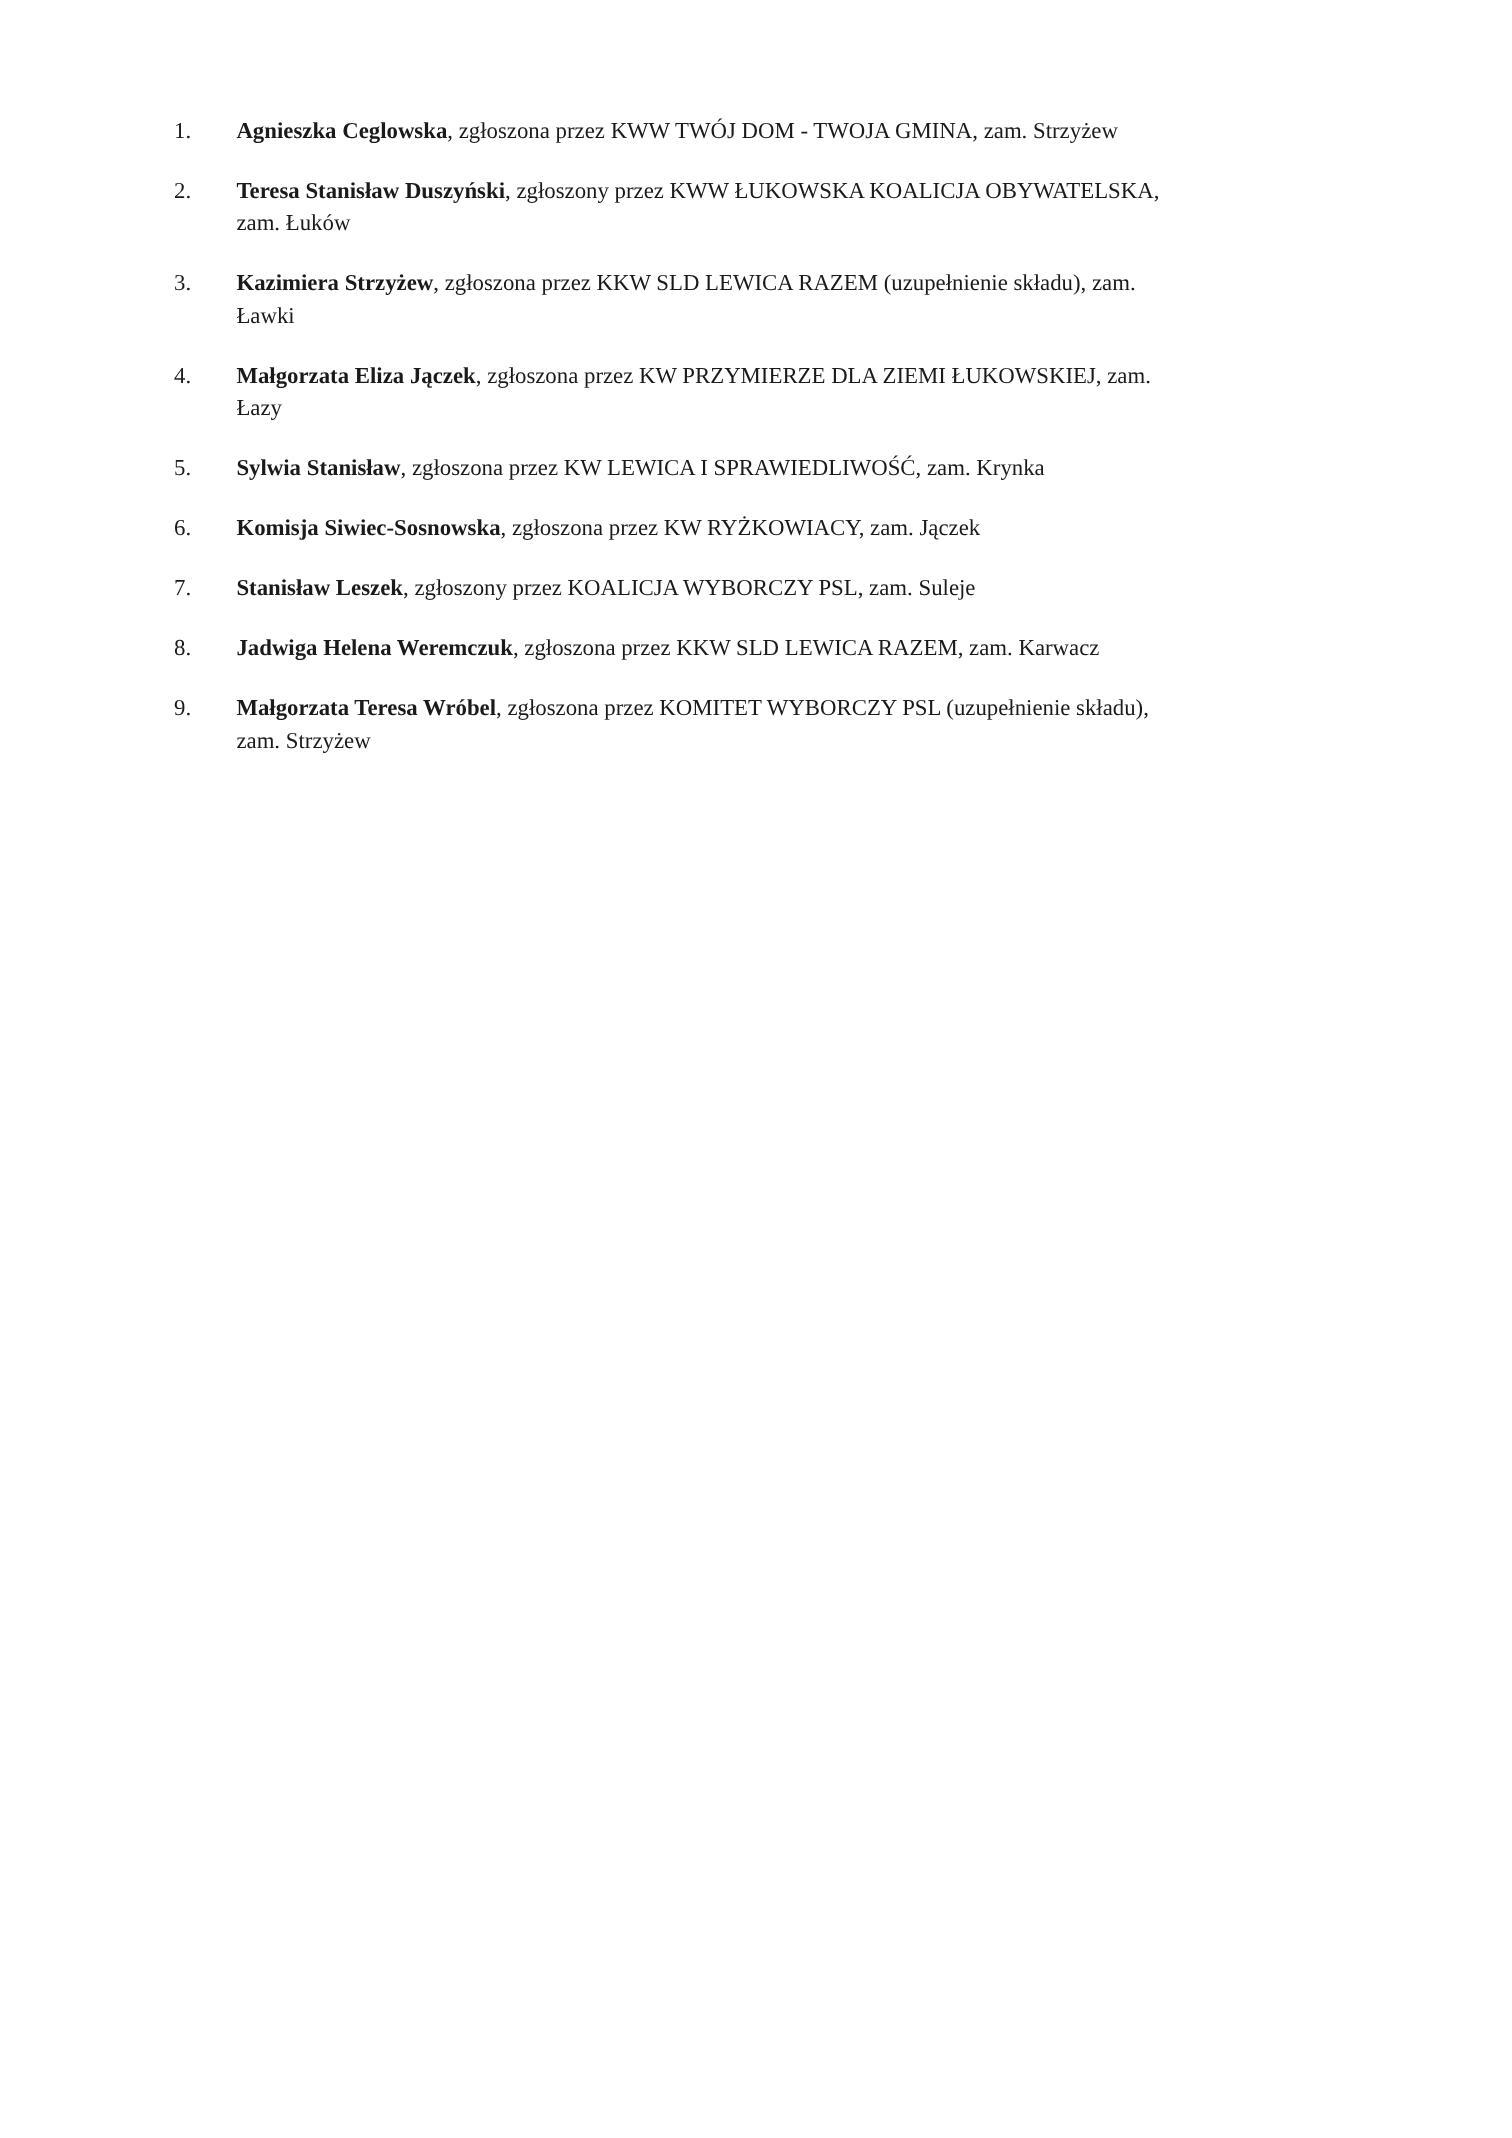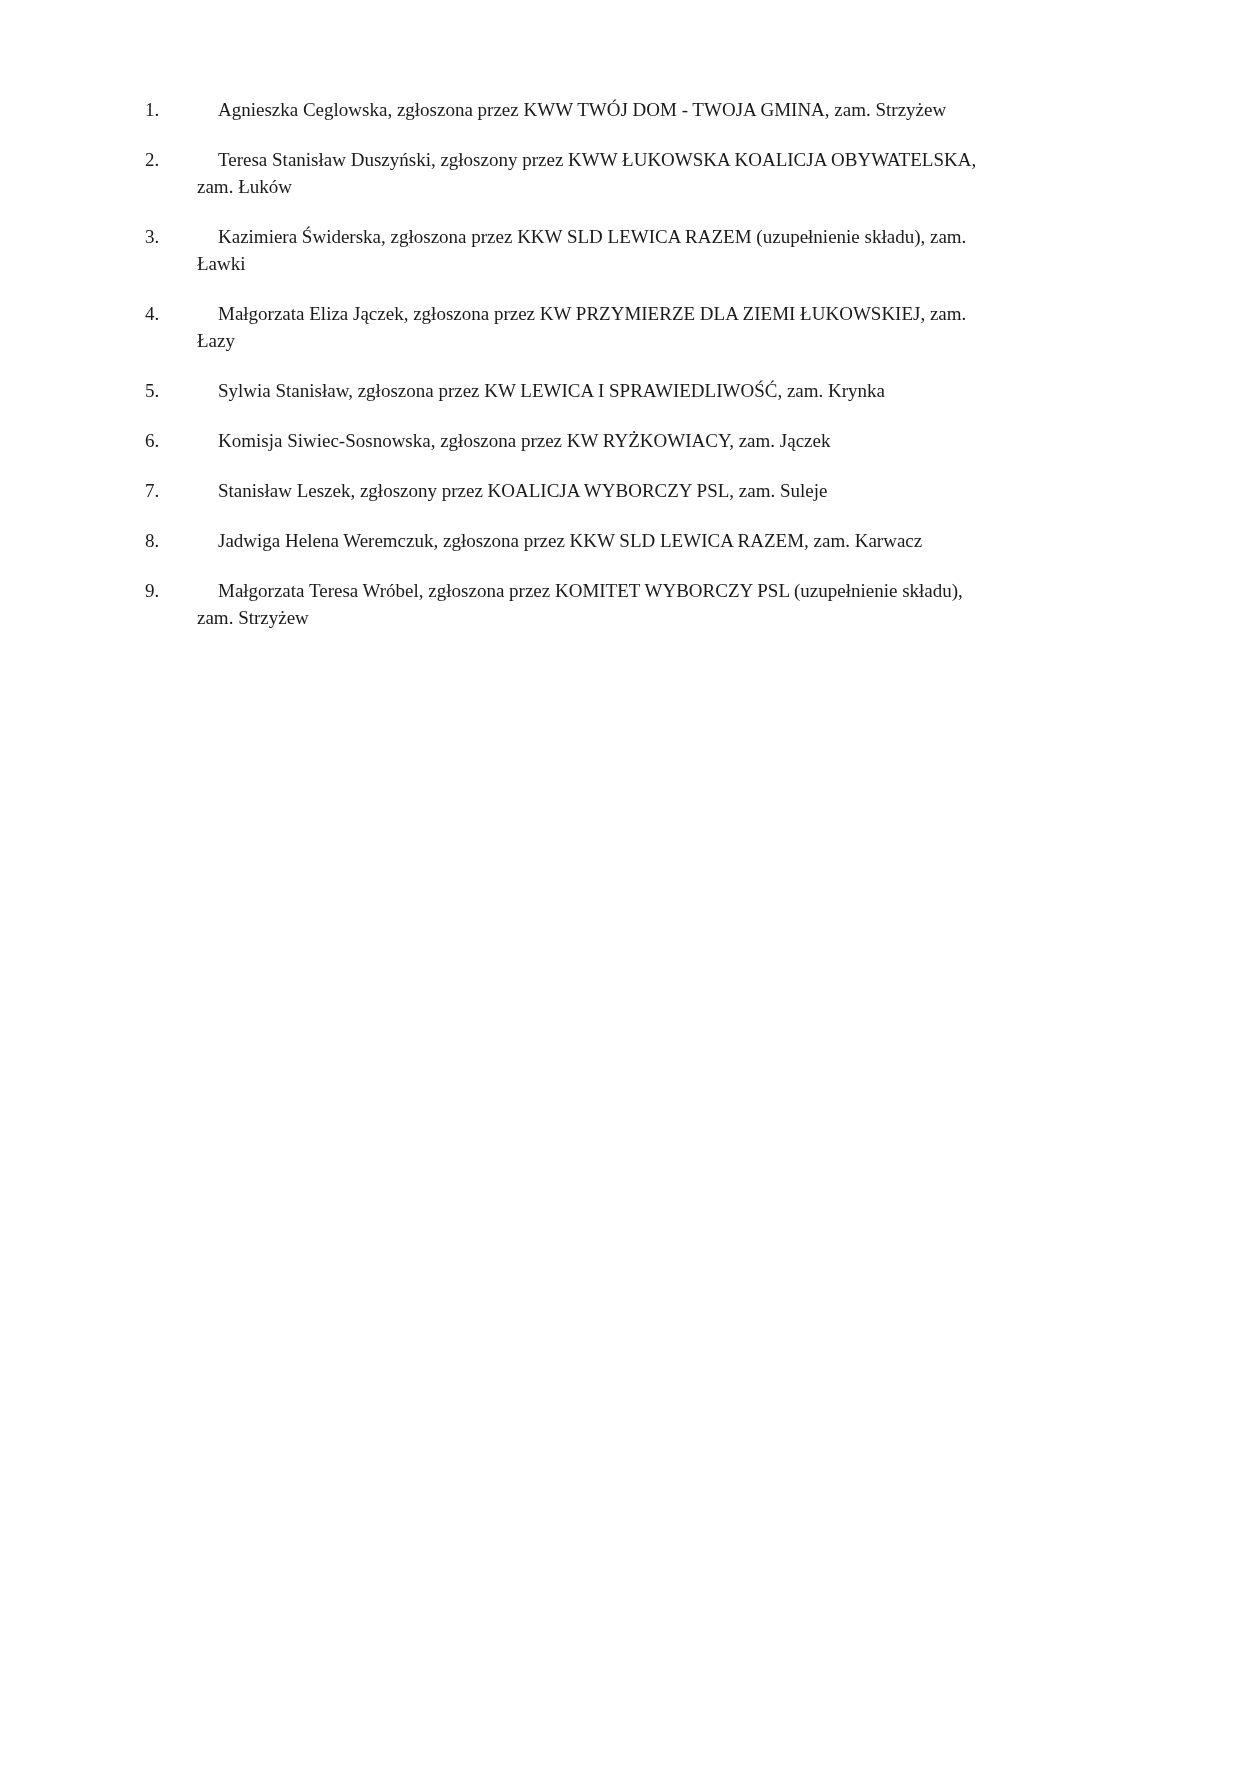--- a/index.html
+++ b/index.html
@@ -42,22 +42,21 @@
     box-sizing: border-box;
     width: 61px;
     padding-left: 9px;
     flex: 0 0 61px;
   }
   .item-text {
     margin: 0;
     flex: 1 1 auto;
   }
   .item-text b {
-    font-weight: normal;
-    margin-left: 21px;
+    font-weight: bold;
   }
 </style>
 </head>
 <body>
 
 <div class="page">
   <div class="content">
 
 
     <div class="member-list">
@@ -67,21 +66,21 @@
         <p class="item-text"><b>Agnieszka Ceglowska</b><span>, zgłoszona przez KWW TWÓJ DOM - TWOJA GMINA, zam. Strzyżew</span></p>
       </div>
 
       <div class="item">
         <span class="num">2.</span>
         <p class="item-text"><b>Teresa Stanisław Duszyński</b><span>, zgłoszony przez KWW ŁUKOWSKA KOALICJA OBYWATELSKA, zam. Łuków</span></p>
       </div>
 
       <div class="item">
         <span class="num">3.</span>
-        <p class="item-text"><b>Kazimiera Świderska</b><span>, zgłoszona przez KKW SLD LEWICA RAZEM (uzupełnienie składu), zam. Ławki</span></p>
+        <p class="item-text"><b>Kazimiera Strzyżew</b><span>, zgłoszona przez KKW SLD LEWICA RAZEM (uzupełnienie składu), zam. Ławki</span></p>
       </div>
 
       <div class="item">
         <span class="num">4.</span>
         <p class="item-text"><b>Małgorzata Eliza Jączek</b><span>, zgłoszona przez KW PRZYMIERZE DLA ZIEMI ŁUKOWSKIEJ, zam. Łazy</span></p>
       </div>
 
       <div class="item">
         <span class="num">5.</span>
         <p class="item-text"><b>Sylwia Stanisław</b><span>, zgłoszona przez KW LEWICA I SPRAWIEDLIWOŚĆ, zam. Krynka</span></p>

